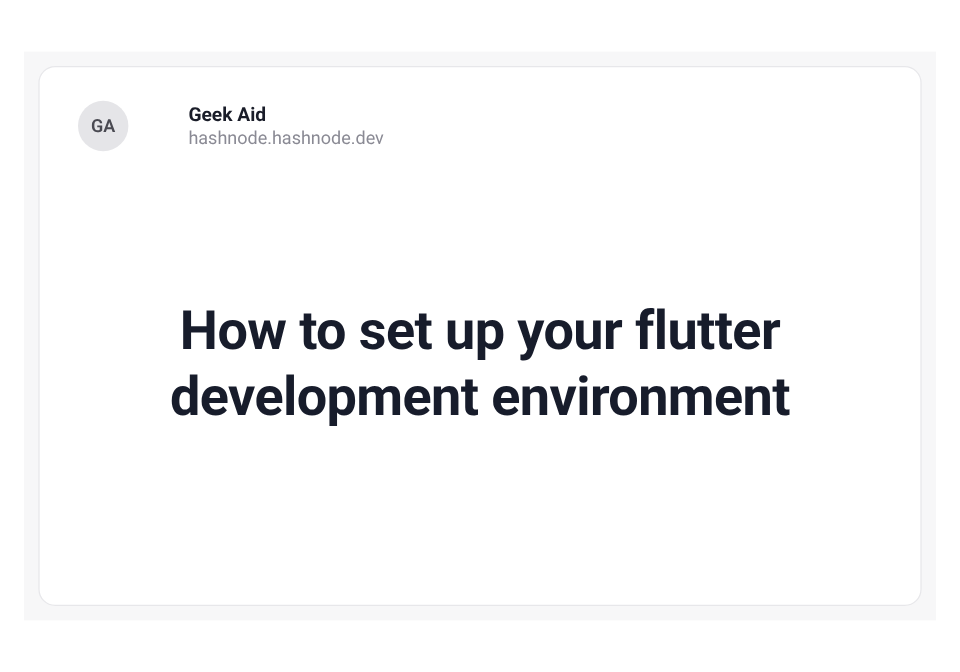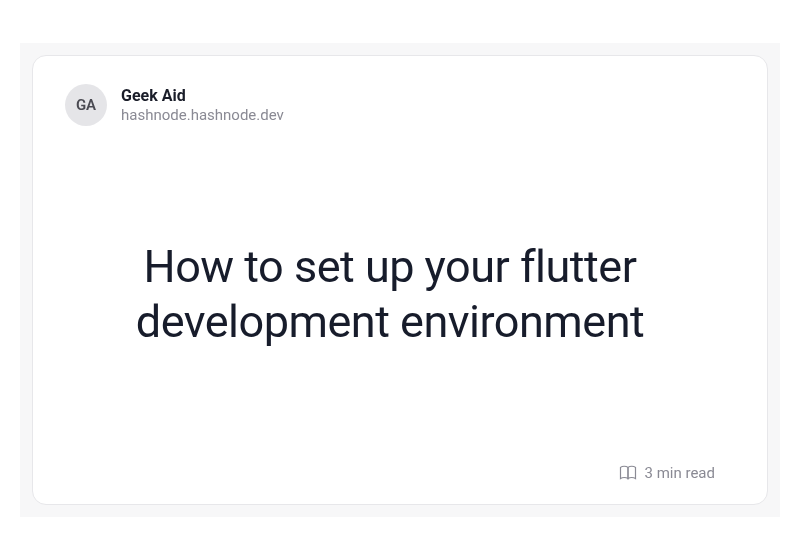--- a/index.html
+++ b/index.html
@@ -18,21 +18,21 @@
     }
     .frame {
       background: #f7f7f8;
       padding: 12px;
       width: 760px;
     }
     .card {
       background: #ffffff;
       border: 1px solid #e7e7ea;
       border-radius: 14px;
-      padding: 28px 52px 22px 32px;
+      padding: 28px 32px 22px 32px;
       position: relative;
       min-height: 450px;
       display: flex;
       flex-direction: column;
     }
     .header {
       display: flex;
       align-items: center;
       gap: 14px;
     }
@@ -46,41 +46,42 @@
       justify-content: center;
       font-weight: 600;
       font-size: 15px;
       color: #4a4a52;
       flex-shrink: 0;
     }
     .author-block {
       display: flex;
       flex-direction: column;
       gap: 1px;
+      margin-left: 36px;
     }
     .author-name {
       font-weight: 700;
       font-size: 16px;
       color: #1a1d29;
     }
     .author-domain {
       font-size: 15px;
       color: #8a8a94;
     }
     .title {
       flex: 1;
       display: flex;
       align-items: center;
       justify-content: center;
       text-align: center;
       padding: 20px 10px;
     }
     .title h1 {
       font-size: 45px;
-      font-weight: 400;
+      font-weight: 700;
       line-height: 1.22;
       color: #171c2b;
       letter-spacing: -0.5px;
     }
     .footer {
       display: flex;
       justify-content: flex-end;
       align-items: center;
       gap: 8px;
       color: #8a8a94;
@@ -111,23 +112,14 @@
       <div class="author-block">
         <span class="author-name">Geek Aid</span>
         <span class="author-domain">hashnode.hashnode.dev</span>
       </div>
     </header>
 
     <div class="title">
       <h1>How to set up your flutter development environment</h1>
     </div>
 
-    <footer class="footer">
-      <span class="book-icon">
-        <svg viewBox="0 0 24 24">
-          <path d="M2 4.5C2 4.5 4 3 7 3s5 1.5 5 1.5v15s-2-1.5-5-1.5-5 1.5-5 1.5v-15z"></path>
-          <path d="M22 4.5C22 4.5 20 3 17 3s-5 1.5-5 1.5v15s2-1.5 5-1.5 5 1.5 5 1.5v-15z"></path>
-        </svg>
-      </span>
-      <span>3 min read</span>
-    </footer>
   </article>
 </div>
 
 </body></html>

